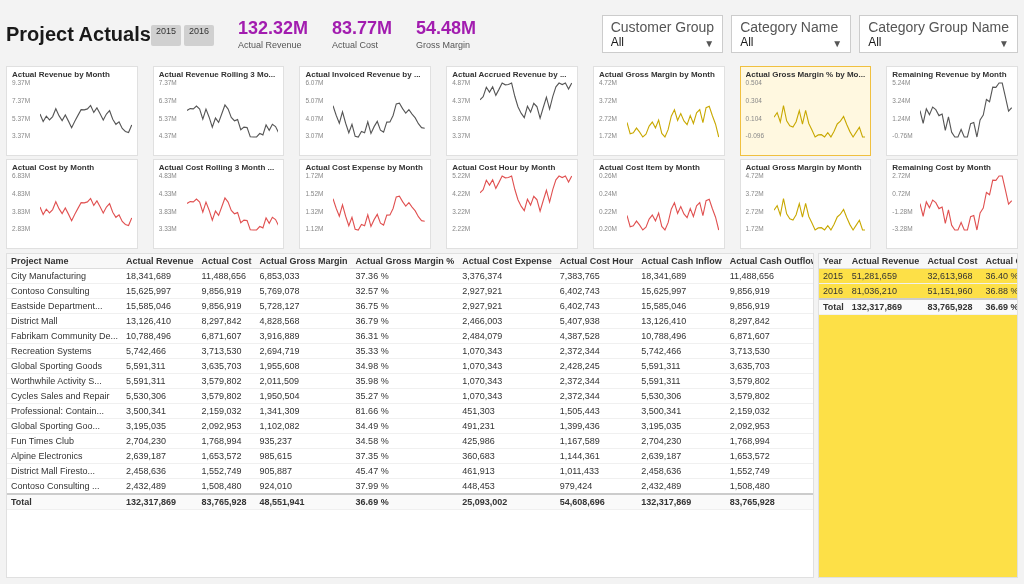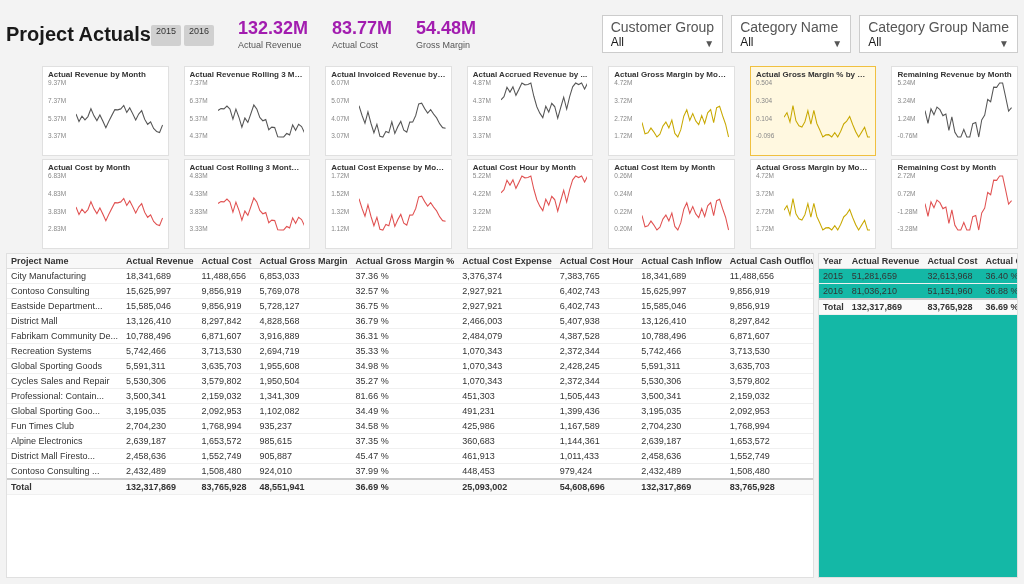--- a/index.html
+++ b/index.html
@@ -19,30 +19,30 @@
     .kpi-label { font-size: 9px; color: #555; margin-top: 1px; }
     .filters { display: flex; gap: 8px; margin-left: auto; }
     .filter-box { display: flex; flex-direction: column; border: 1px solid #ccc; background: white; padding: 3px 8px; min-width: 120px; cursor: pointer; position: relative; }
     .filter-label { font-size: 14px; color: #555; }
     .filter-value-row { display: flex; align-items: flex-end; justify-content: space-between; }
     .filter-value { font-size: 12px; color: #1a1a1a; }
     .chevron { font-size: 10px; color: #555; }
 
     
     .charts-section { display: flex; flex-direction: column; gap: 3px; flex-shrink: 0; }
-    .chart-row { display: flex; gap: 15px; margin-left: 36px; }
+    .chart-row { display: flex; gap: 15px; }
     .chart-card { background: white; border: 1px solid #e0e0e0; padding: 3px 5px; flex: 1; height: 90px; overflow: hidden; position: relative; }
     .chart-card.highlighted { background: #fff8e0; border-color: #f0c040; }
     .chart-title { font-size: 8px; color: #333; font-weight: 600; white-space: nowrap; overflow: hidden; text-overflow: ellipsis; margin-bottom: 1px; }
     .chart-area { width: 100%; height: 65px; position: relative; }
     
     
     .table-section { display: flex; gap: 4px; flex: 1; overflow: hidden; }
     .main-table-container { flex: 1; background: white; border: 1px solid #e0e0e0; overflow: auto; }
-    .side-table-container { width: 200px; background: #14b8a6; border: 1px solid #e0e0e0; overflow: auto; flex-shrink: 0; }
+    .side-table-container { width: 200px; background: #fde047; border: 1px solid #e0e0e0; overflow: auto; flex-shrink: 0; }
     
     table { border-collapse: collapse; width: 100%; font-size: 9px; }
     thead th { background: #f8f8f8; border-bottom: 1px solid #ddd; padding: 2px 4px; font-weight: 600; color: #333; white-space: nowrap; text-align: left; position: sticky; top: 0; z-index: 2; }
     tbody td { padding: 2px 4px; border-bottom: 1px solid #f0f0f0; white-space: nowrap; color: #333; }
     .total-row td { font-weight: 700; border-top: 2px solid #ccc; background: #fafafa; }
 
     
     svg { width: 100%; height: 100%; }
   </style>
 </head>
@@ -388,20 +388,31 @@
             <tr>
               <td>Global Sporting Goods</td>
               <td>5,591,311</td>
               <td>3,635,703</td>
               <td>1,955,608</td>
               <td>34.98 %</td>
               <td>1,070,343</td>
               <td>2,428,245</td>
               <td>5,591,311</td>
               <td>3,635,703</td>
+            </tr>
+            <tr>
+              <td>Worthwhile Activity S...</td>
+              <td>5,591,311</td>
+              <td>3,579,802</td>
+              <td>2,011,509</td>
+              <td>35.98 %</td>
+              <td>1,070,343</td>
+              <td>2,372,344</td>
+              <td>5,591,311</td>
+              <td>3,579,802</td>
             </tr>
             <tr>
               <td>Cycles Sales and Repair</td>
               <td>5,530,306</td>
               <td>3,579,802</td>
               <td>1,950,504</td>
               <td>35.27 %</td>
               <td>1,070,343</td>
               <td>2,372,344</td>
               <td>5,530,306</td>

